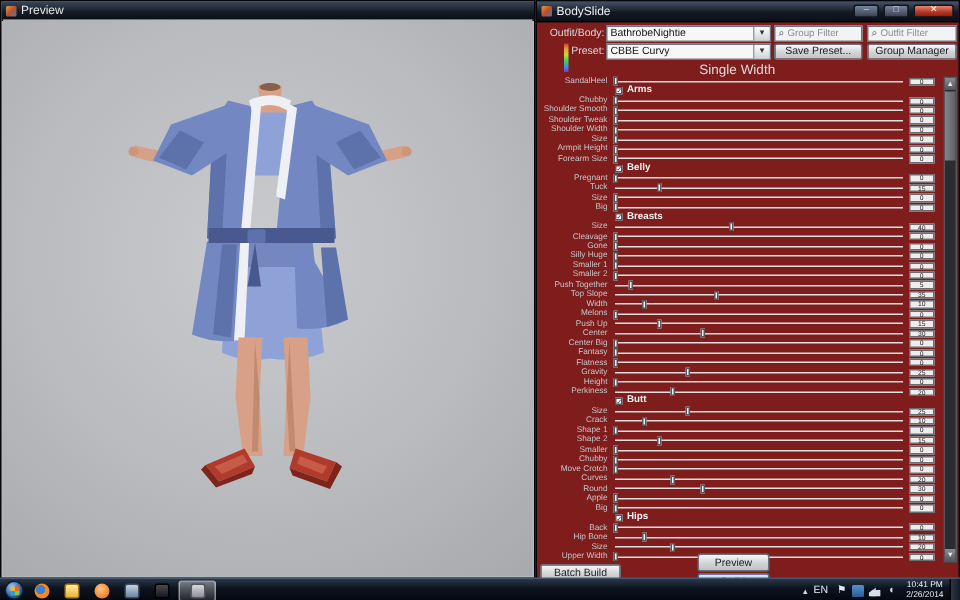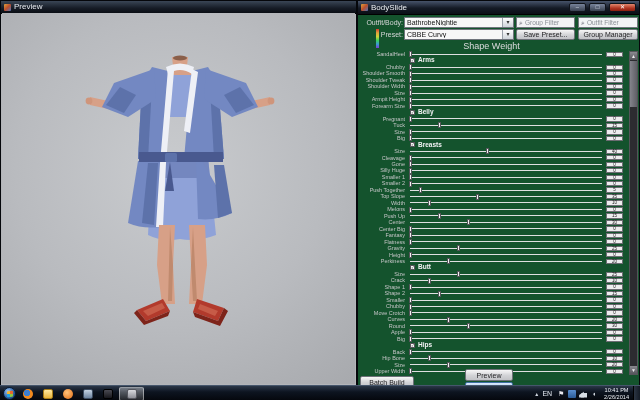--- a/index.html
+++ b/index.html
@@ -11,21 +11,21 @@
   .titlebar{position:absolute;left:0;top:0;right:0;height:12px;
             background:linear-gradient(#3a4656,#161c26 60%,#0a0e15);
             border-bottom:1px solid #000;display:flex;align-items:center;padding:0 3px;gap:3px;}
   .titlebar .ttl{color:#e6e9ee;font-size:8px;line-height:8px;}
   .appicon{width:7px;height:7px;border-radius:1px;
            background:linear-gradient(135deg,#e0a23c,#bb4f2e 50%,#4f74b8);}
   #preview-viewport{position:absolute;left:1px;top:12px;width:353px;height:371px;
       background:radial-gradient(circle at 48% 42%,#c9cbce 0%,#b9bbbf 55%,#a7a9ad 100%);}
   
   #bs-win{position:absolute;left:357px;top:0;width:283px;height:392px;
-          background:#14532d;border:1px solid #05070b;box-sizing:border-box;}
+          background:#7f1d1d;border:1px solid #05070b;box-sizing:border-box;}
   #bs-title{position:absolute;left:0;top:0;right:0;height:13px;
             background:linear-gradient(#46536a,#141a25 55%,#0a0e16);
             border-bottom:1px solid #000;display:flex;align-items:center;gap:3px;padding:0 3px;}
   #bs-title .ttl{color:#eef1f5;font-size:8px;flex:1;}
   .winbtn{height:9px;border:1px solid #11151c;border-radius:2px;box-sizing:border-box;
           background:linear-gradient(#77839a,#3a4251);color:#dde3ec;font-size:6px;
           line-height:7px;text-align:center;}
   .winbtn.min,.winbtn.max{width:17px;}
   .winbtn.close{width:27px;background:linear-gradient(#e2886f,#b03420 60%,#8c1f10);color:#fff;}
   .fieldlabel{position:absolute;color:#d6d6d8;font-size:7px;text-align:right;width:44px;left:1px;}
@@ -195,21 +195,21 @@
     </div>
 
     <div class="fieldlabel" style="top:30px;">Preset:</div>
     <div class="combo" style="top:28px;">
       <span class="ctext">CBBE Curvy</span>
       <span class="carrow">▾</span>
     </div>
     <div class="pushbtn small" style="top:28px;left:158px;width:59px;">Save Preset...</div>
     <div class="pushbtn small" style="top:28px;left:220px;width:60px;">Group Manager</div>
 
-    <div id="single-weight">Shape Weight</div>
+    <div id="single-weight">Single Width</div>
     <div id="color-strip"></div>
 
     <div id="slider-panel">
         <div class="srow">
           <div class="lbl">SandalHeel</div>
           <div class="track">
             <div class="thumb" style="left: calc(0% - 1px);"></div>
           </div>
           <div class="vbox">0</div>
         </div>

